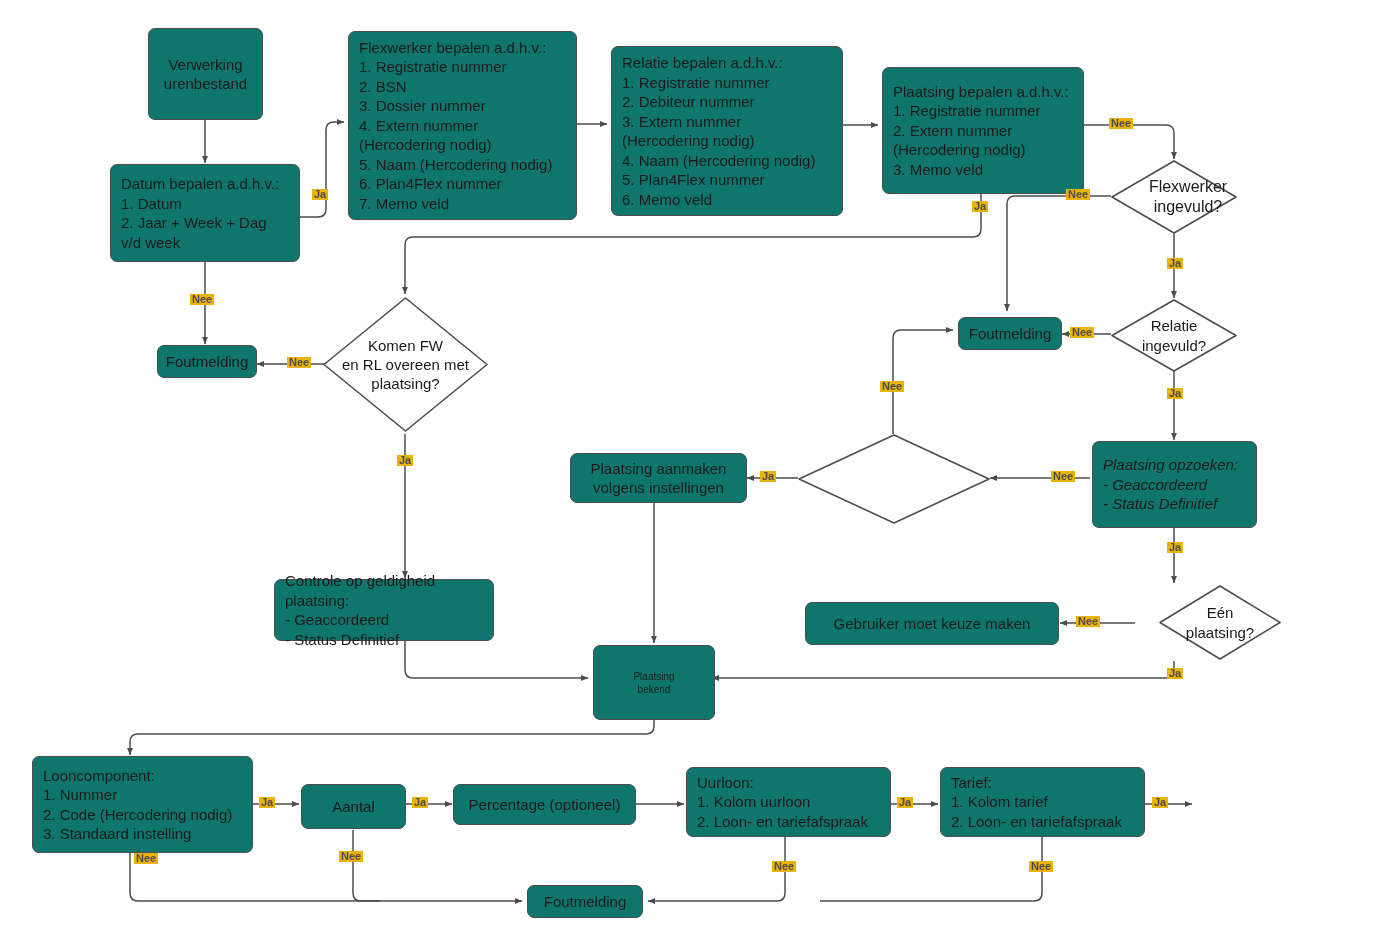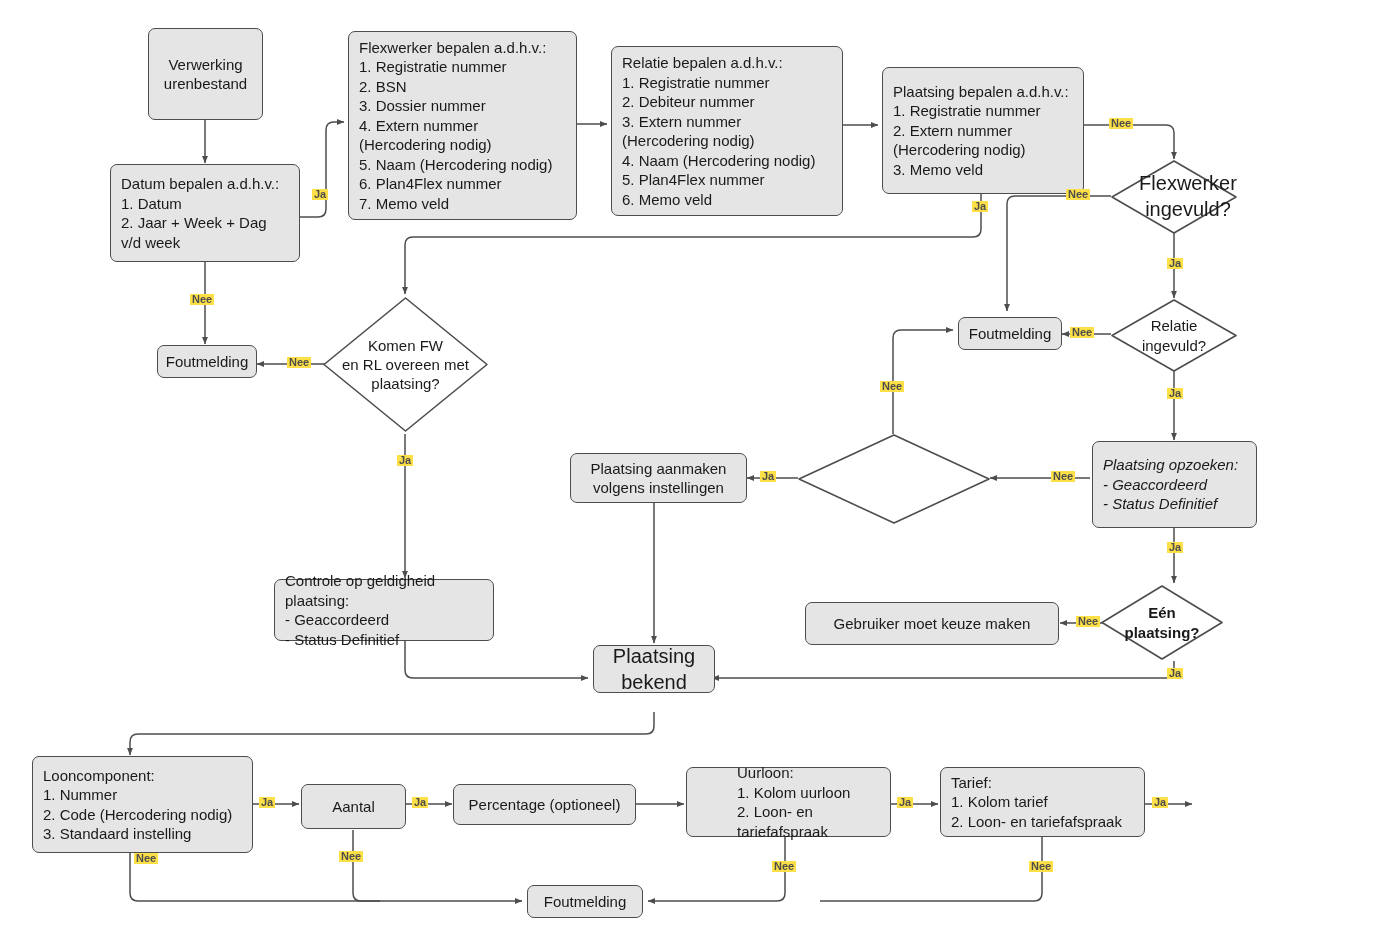--- a/index.html
+++ b/index.html
@@ -1,29 +1,29 @@
 <!DOCTYPE html>
 <html><head>
 <meta charset="utf-8">
 <style>
   html,body{margin:0;padding:0;background:#ffffff;}
   body{font-family:"Liberation Sans","DejaVu Sans",sans-serif;}
   #canvas{position:relative;width:1381px;height:945px;background:#ffffff;overflow:hidden;}
   svg#wires{position:absolute;left:0;top:0;width:1381px;height:945px;}
   .node{position:absolute;box-sizing:border-box;border:1.6px solid #4d4d4d;border-radius:7px;
-        background:#e5e5e5;color:#1a1a1a;display:flex;align-items:center;}
+        background:#0f766e;color:#1a1a1a;display:flex;align-items:center;}
   .node .txt{display:block;width:100%;white-space:pre-line;line-height:1.30;}
   .n-center{justify-content:center;text-align:center;}
   .n-left{justify-content:flex-start;text-align:left;}
   .n-left .txt{padding:0 0 0 10px;}
   .diamond{position:absolute;display:flex;align-items:center;justify-content:center;}
   .diamond svg{position:absolute;left:0;top:0;}
   .diamond .dtxt{position:relative;z-index:2;text-align:center;white-space:pre-line;
         line-height:1.28;color:#1a1a1a;}
-  .edge-label{position:absolute;font-weight:bold;color:#4d4d4d;background:#fde047;
+  .edge-label{position:absolute;font-weight:bold;color:#4d4d4d;background:#eab308;
         padding:0 2px;line-height:1;white-space:nowrap;}
 </style>
 </head>
 <body>
 
 <div id="canvas">
 
   <svg id="wires" viewBox="0 0 1381 945" xmlns="http://www.w3.org/2000/svg">
     <defs>
       <marker id="ah" markerWidth="9" markerHeight="9" refX="7.4" refY="3.1" orient="auto" markerUnits="userSpaceOnUse">
@@ -165,58 +165,58 @@
   <div class="node n-center" style="left:805px;top:602px;width:254px;height:43px;font-size:15px;">
     <span class="txt">Gebruiker moet keuze maken</span>
   </div>
 
   <div class="node n-left" style="left:274px;top:579px;width:220px;height:62px;font-size:15px;">
     <span class="txt">Controle op geldigheid plaatsing:
 - Geaccordeerd
 - Status Definitief</span>
   </div>
 
-  <div class="node n-center" style="left:593px;top:645px;width:122px;height:48px;font-size:20px;">
+  <div class="node n-center" style="left:593px;top:645px;width:122px;height:75px;font-size:10px;">
     <span class="txt">Plaatsing
 bekend</span>
   </div>
 
   <div class="node n-left" style="left:32px;top:756px;width:221px;height:97px;font-size:15px;">
     <span class="txt">Looncomponent:
 1. Nummer
 2. Code (Hercodering nodig)
 3. Standaard instelling</span>
   </div>
 
   <div class="node n-center" style="left:301px;top:784px;width:105px;height:45px;font-size:15px;">
     <span class="txt">Aantal</span>
   </div>
 
   <div class="node n-center" style="left:453px;top:784px;width:183px;height:41px;font-size:15px;">
     <span class="txt">Percentage (optioneel)</span>
   </div>
 
-  <div class="node n-left" style="left:686px;top:767px;width:205px;height:70px;font-size:15px;padding-left:40px;">
+  <div class="node n-left" style="left:686px;top:767px;width:205px;height:70px;font-size:15px;">
     <span class="txt">Uurloon:
 1. Kolom uurloon
 2. Loon- en tariefafspraak</span>
   </div>
 
   <div class="node n-left" style="left:940px;top:767px;width:205px;height:70px;font-size:15px;">
     <span class="txt">Tarief:
 1. Kolom tarief
 2. Loon- en tariefafspraak</span>
   </div>
 
 
   <div class="diamond" style="left:1110px;top:159px;width:128px;height:76px;">
     <svg width="128" height="76" viewBox="0 0 128 76">
       <polygon points="64,2 126,38 64,74 2,38" fill="#ffffff" stroke="#4d4d4d" stroke-width="1.6" stroke-linejoin="round"></polygon>
     </svg>
-    <span class="dtxt" style="font-size:20px;margin-left:28px;">Flexwerker
+    <span class="dtxt" style="font-size:16px;margin-left:28px;">Flexwerker
 ingevuld?</span>
   </div>
 
   <div class="diamond" style="left:1110px;top:298px;width:128px;height:75px;">
     <svg width="128" height="75" viewBox="0 0 128 75">
       <polygon points="64,2 126,37.5 64,73 2,37.5" fill="#ffffff" stroke="#4d4d4d" stroke-width="1.6" stroke-linejoin="round"></polygon>
     </svg>
     <span class="dtxt" style="font-size:15px;">Relatie
 ingevuld?</span>
   </div>
@@ -229,21 +229,21 @@
 en RL overeen met
 plaatsing?</span>
   </div>
 
   <div class="diamond" style="left:797px;top:433px;width:194px;height:92px;">
     <svg width="194" height="92" viewBox="0 0 194 92">
       <polygon points="97,2 192,46 97,90 2,46" fill="#ffffff" stroke="#4d4d4d" stroke-width="1.6" stroke-linejoin="round"></polygon>
     </svg>
   </div>
 
-  <div class="diamond" style="left:1100px;top:584px;width:124px;height:77px;font-weight:bold;">
+  <div class="diamond" style="left:1158px;top:584px;width:124px;height:77px;">
     <svg width="124" height="77" viewBox="0 0 124 77">
       <polygon points="62,2 122,38.5 62,75 2,38.5" fill="#ffffff" stroke="#4d4d4d" stroke-width="1.6" stroke-linejoin="round"></polygon>
     </svg>
     <span class="dtxt" style="font-size:15px;">Eén
 plaatsing?</span>
   </div>
 
   <div class="edge-label" style="left:312px;top:189px;font-size:11px;">Ja</div>
 
   <div class="edge-label" style="left:190px;top:294px;font-size:11px;">Nee</div>

